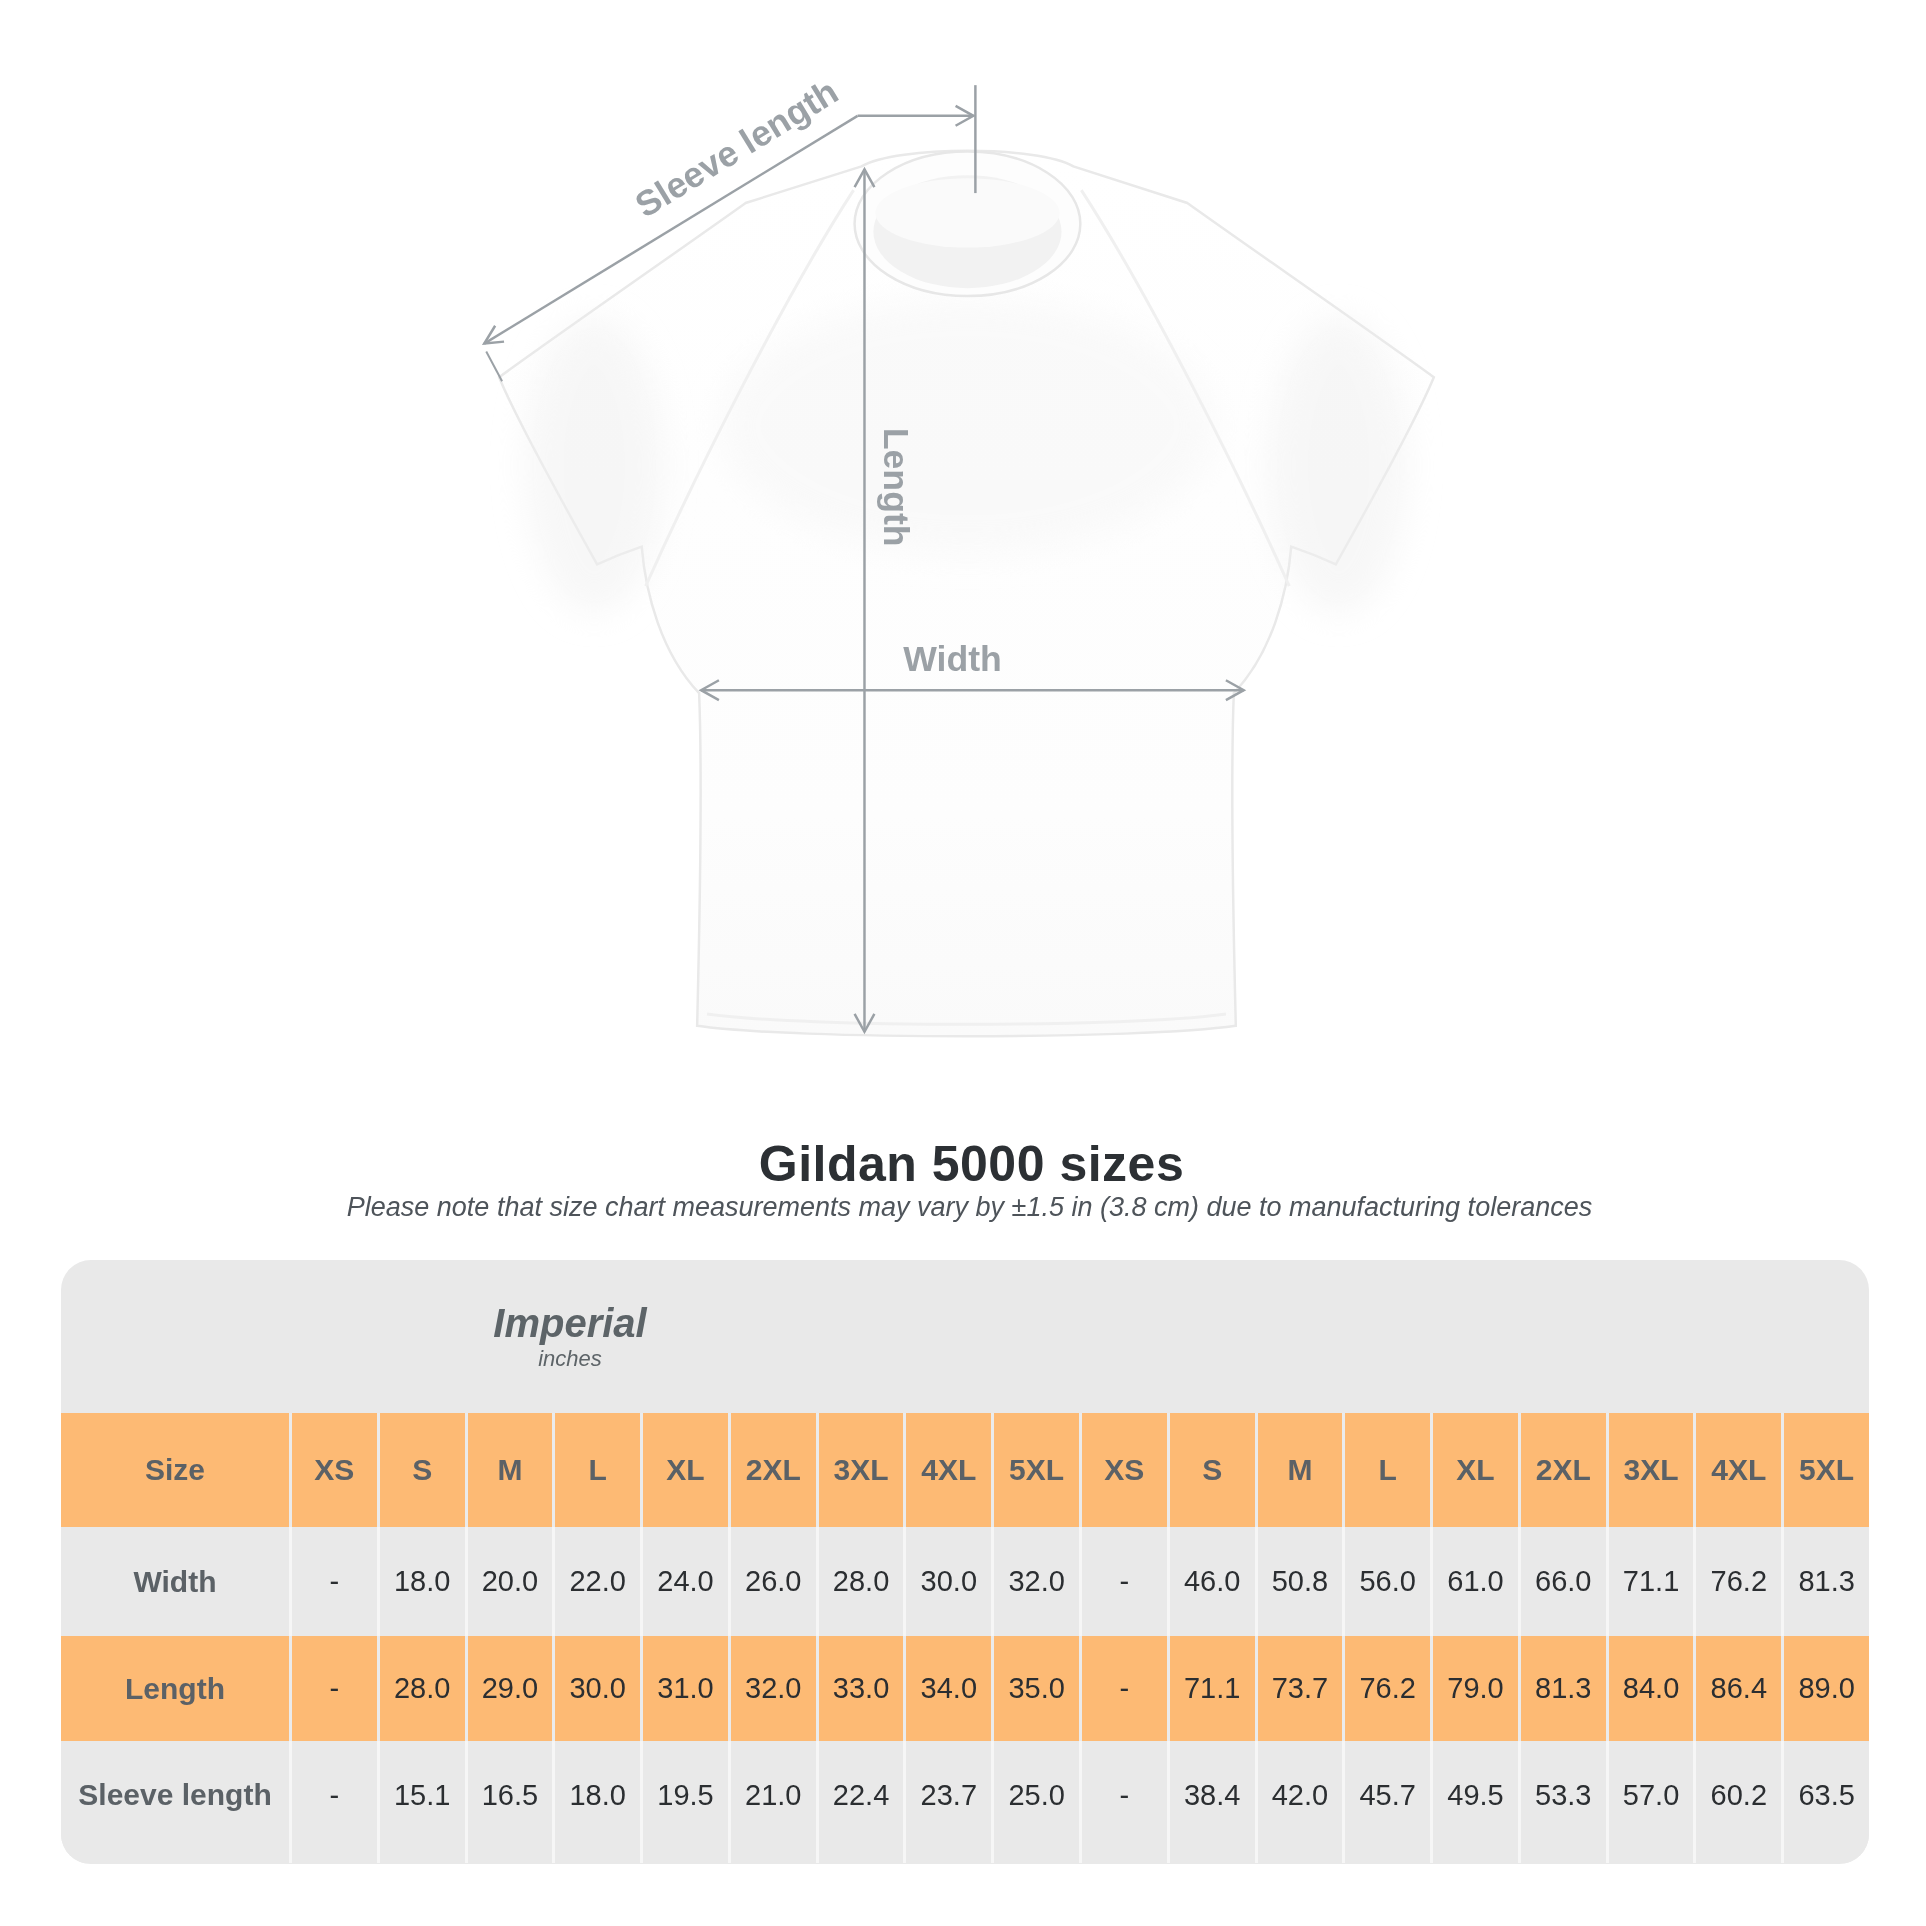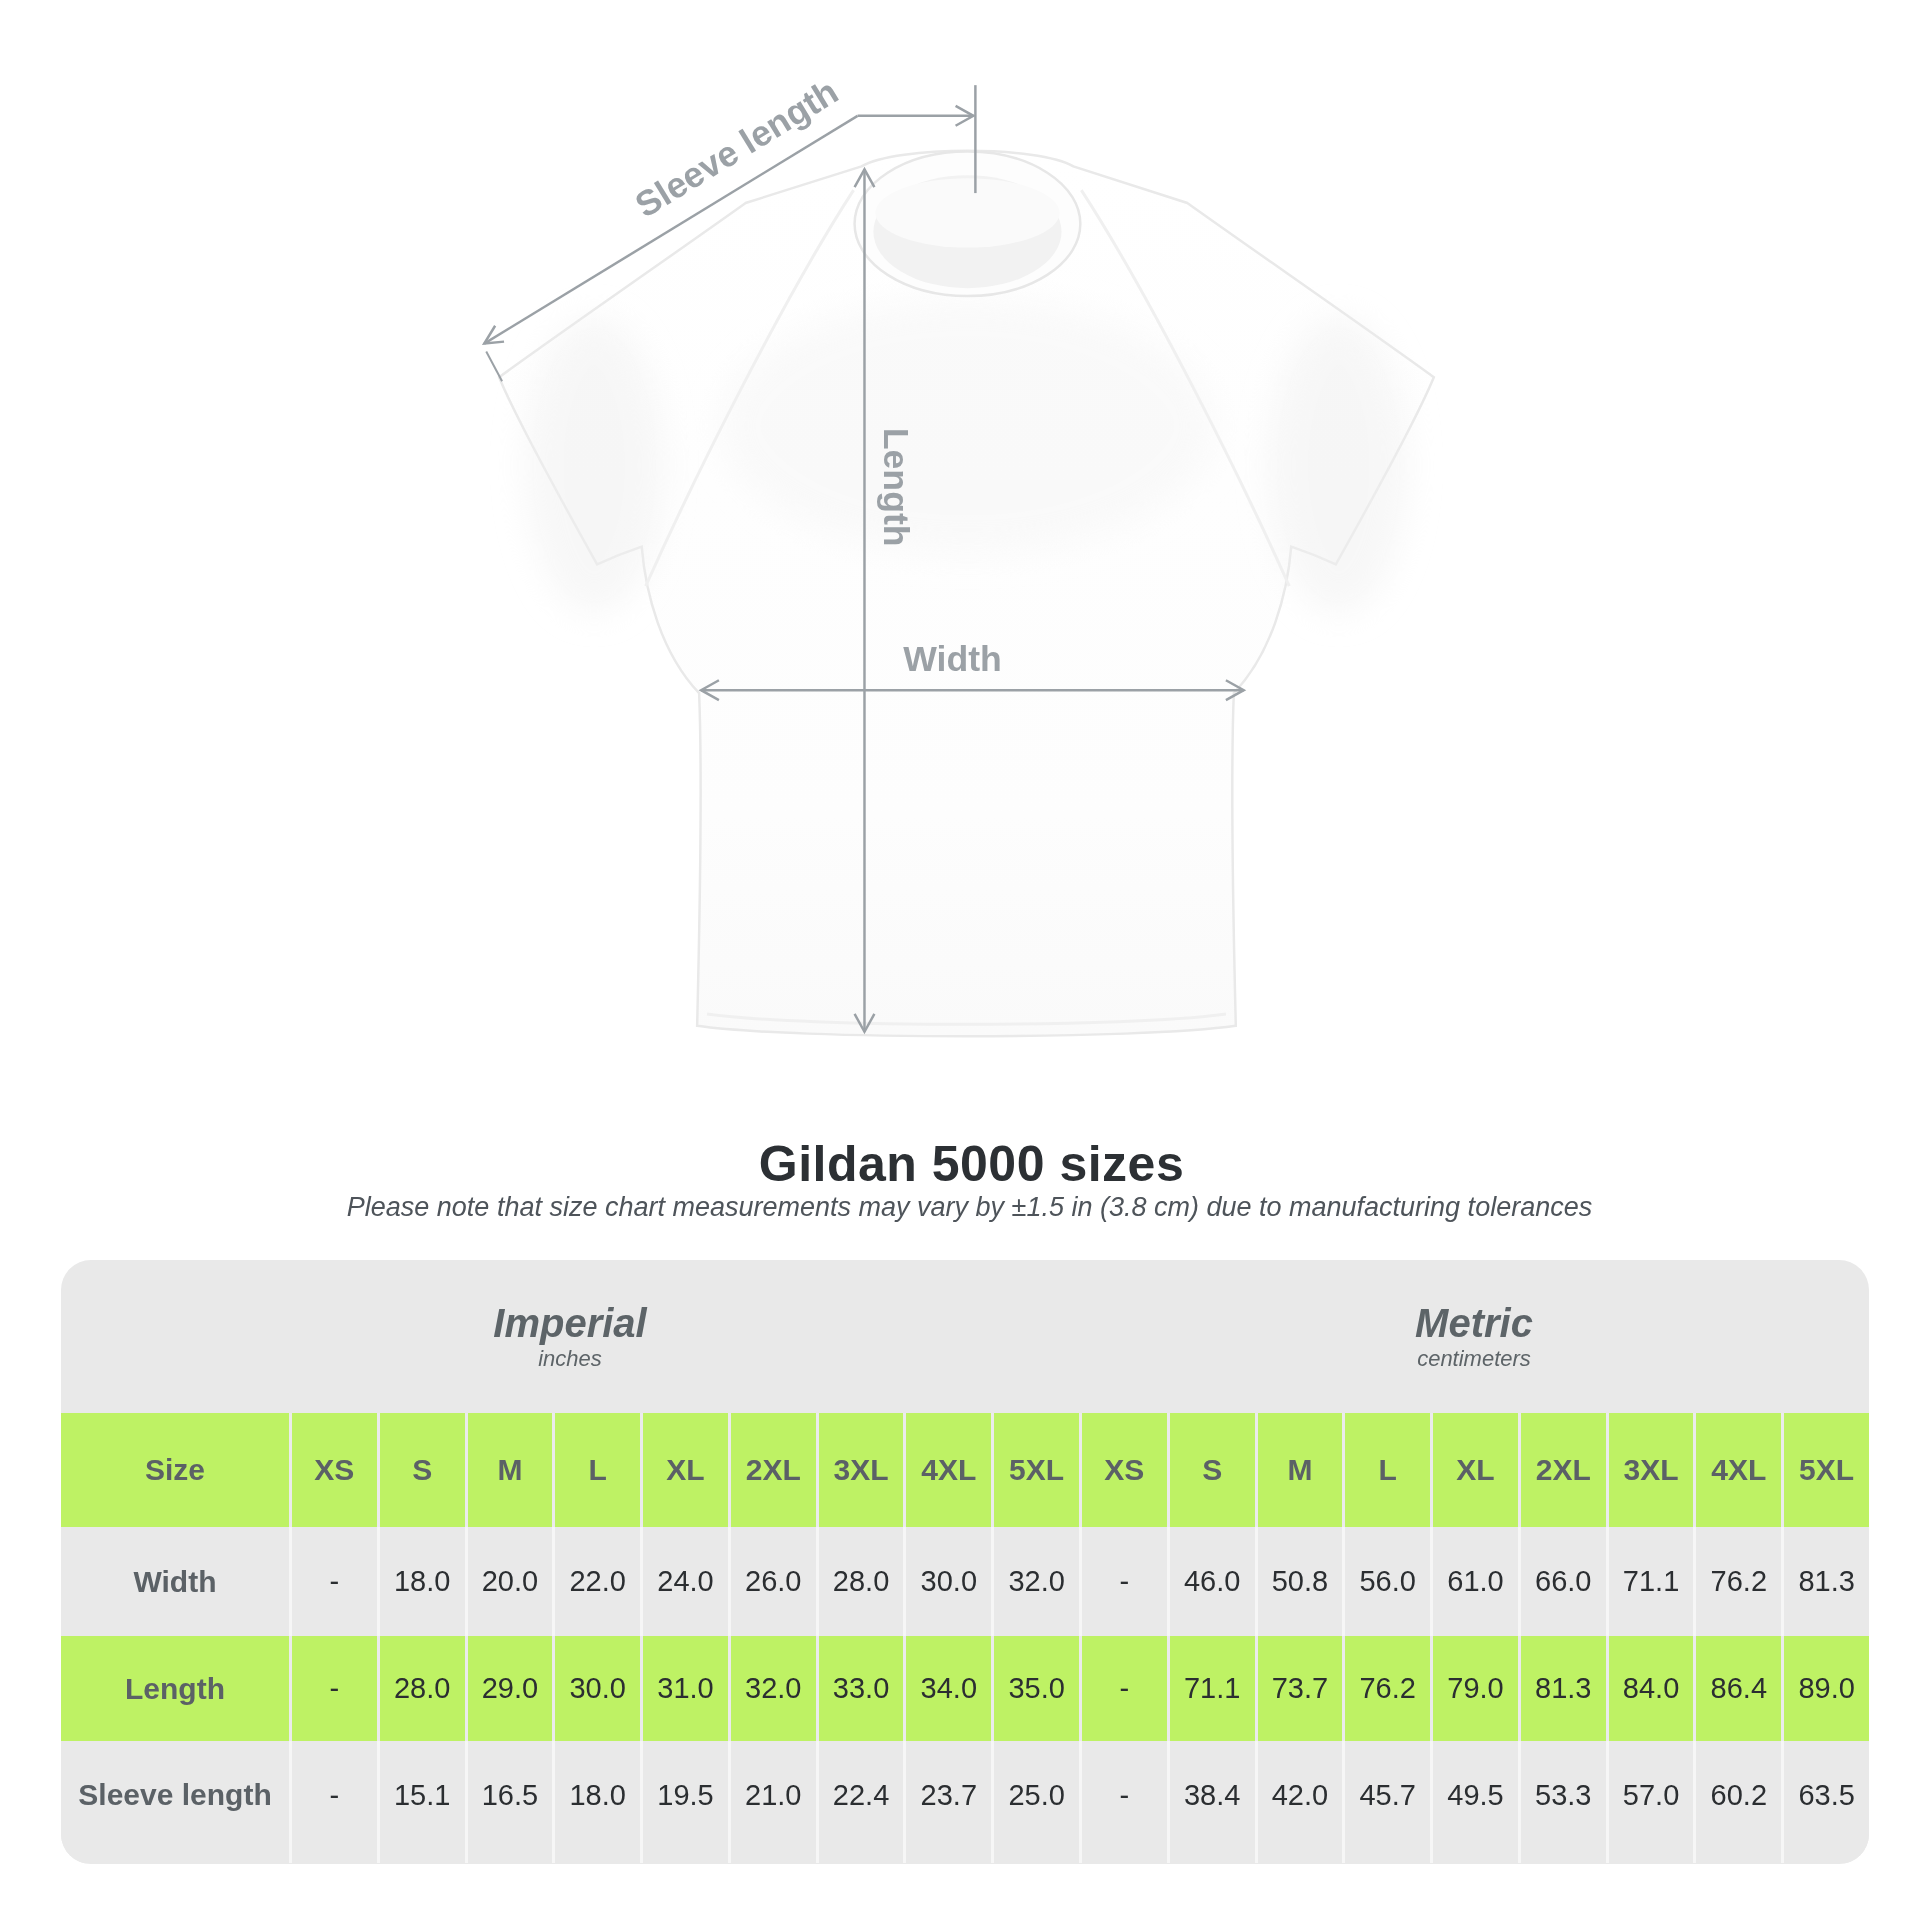--- a/index.html
+++ b/index.html
@@ -48,21 +48,21 @@
     display:flex; align-items:center; justify-content:center;
     font-size:29px; color:#2b2e31; border-left:3px solid transparent;
   }
   .cell.first { border-left:none; }
   .cell.head, .cell.rowlabel { font-weight:bold; color:#5b6166; font-size:30px; }
 </style>
 <style>
   .in-row-white { background:#ffffff; border-left-color:#ebebeb; }
   .in-row-white.first { border-left-color:transparent; }
   .row-gray-cell { background:#e9e9e9; border-left-color:#f6f6f6; }
-  .row-white-cell { background:#bef264; border-left-color:#ebebeb; }
+  .row-white-cell { background:#fdba74; border-left-color:#ebebeb; }
   .row-gray-cell.first, .row-white-cell.first { border-left-color:transparent; }
   .sleeve-cell { padding-bottom:14px; }
 </style></head>
 <body>
 
 <div class="stage">
 
   <svg class="shirt-svg" width="1927" height="1109" viewBox="0 0 1946 1120">
     <defs>
       <linearGradient id="shirtFill" x1="0" y1="0" x2="0" y2="1">
@@ -138,24 +138,20 @@
   </svg>
 
   <h1 class="page-title">Gildan 5000 sizes</h1>
   <p class="page-subtitle">Please note that size chart measurements may vary by ±1.5 in (3.8 cm) due to manufacturing tolerances</p>
 
   <div class="size-table">
     <div class="unit-band">
       <div class="unit-group imperial">
         <div class="unit-label">Imperial</div>
         <div class="unit-sub">inches</div>
-      </div>
-      <div class="unit-group metric">
-        <div class="unit-label">Metric</div>
-        <div class="unit-sub">centimeters</div>
       </div>
     </div>
     <div class="table-grid">
         <div class="cell head first row-white-cell hrow in-row-white">Size</div>
         <div class="cell head row-white-cell hrow in-row-white">XS</div>
         <div class="cell head row-white-cell hrow in-row-white">S</div>
         <div class="cell head row-white-cell hrow in-row-white">M</div>
         <div class="cell head row-white-cell hrow in-row-white">L</div>
         <div class="cell head row-white-cell hrow in-row-white">XL</div>
         <div class="cell head row-white-cell hrow in-row-white">2XL</div>

